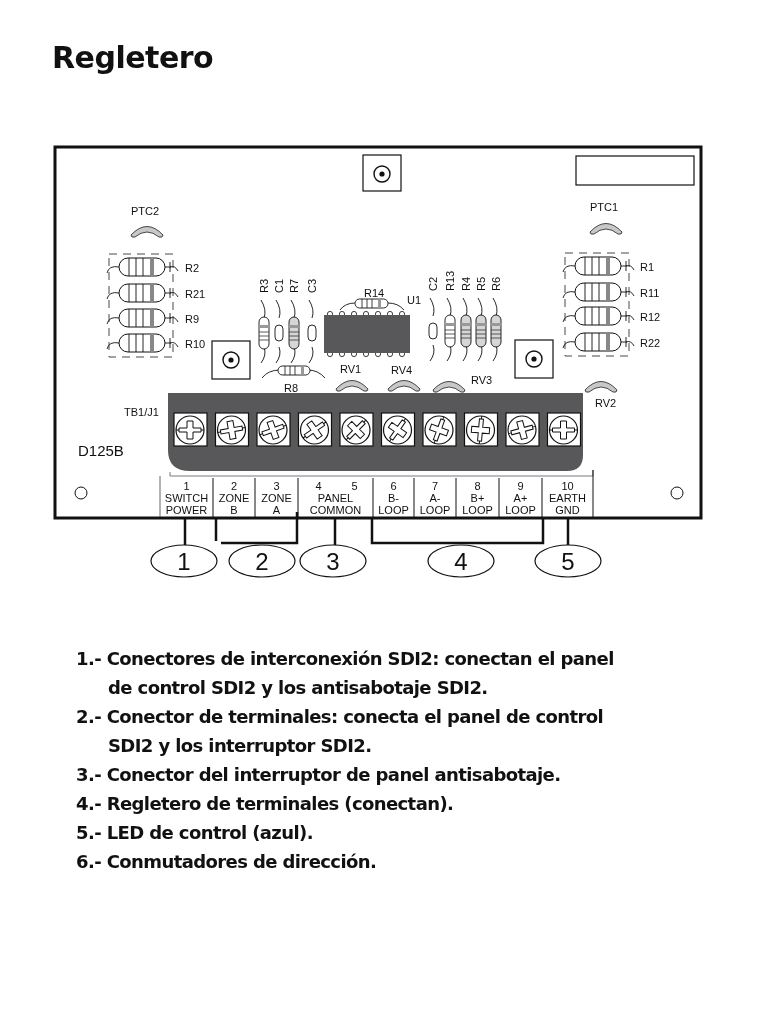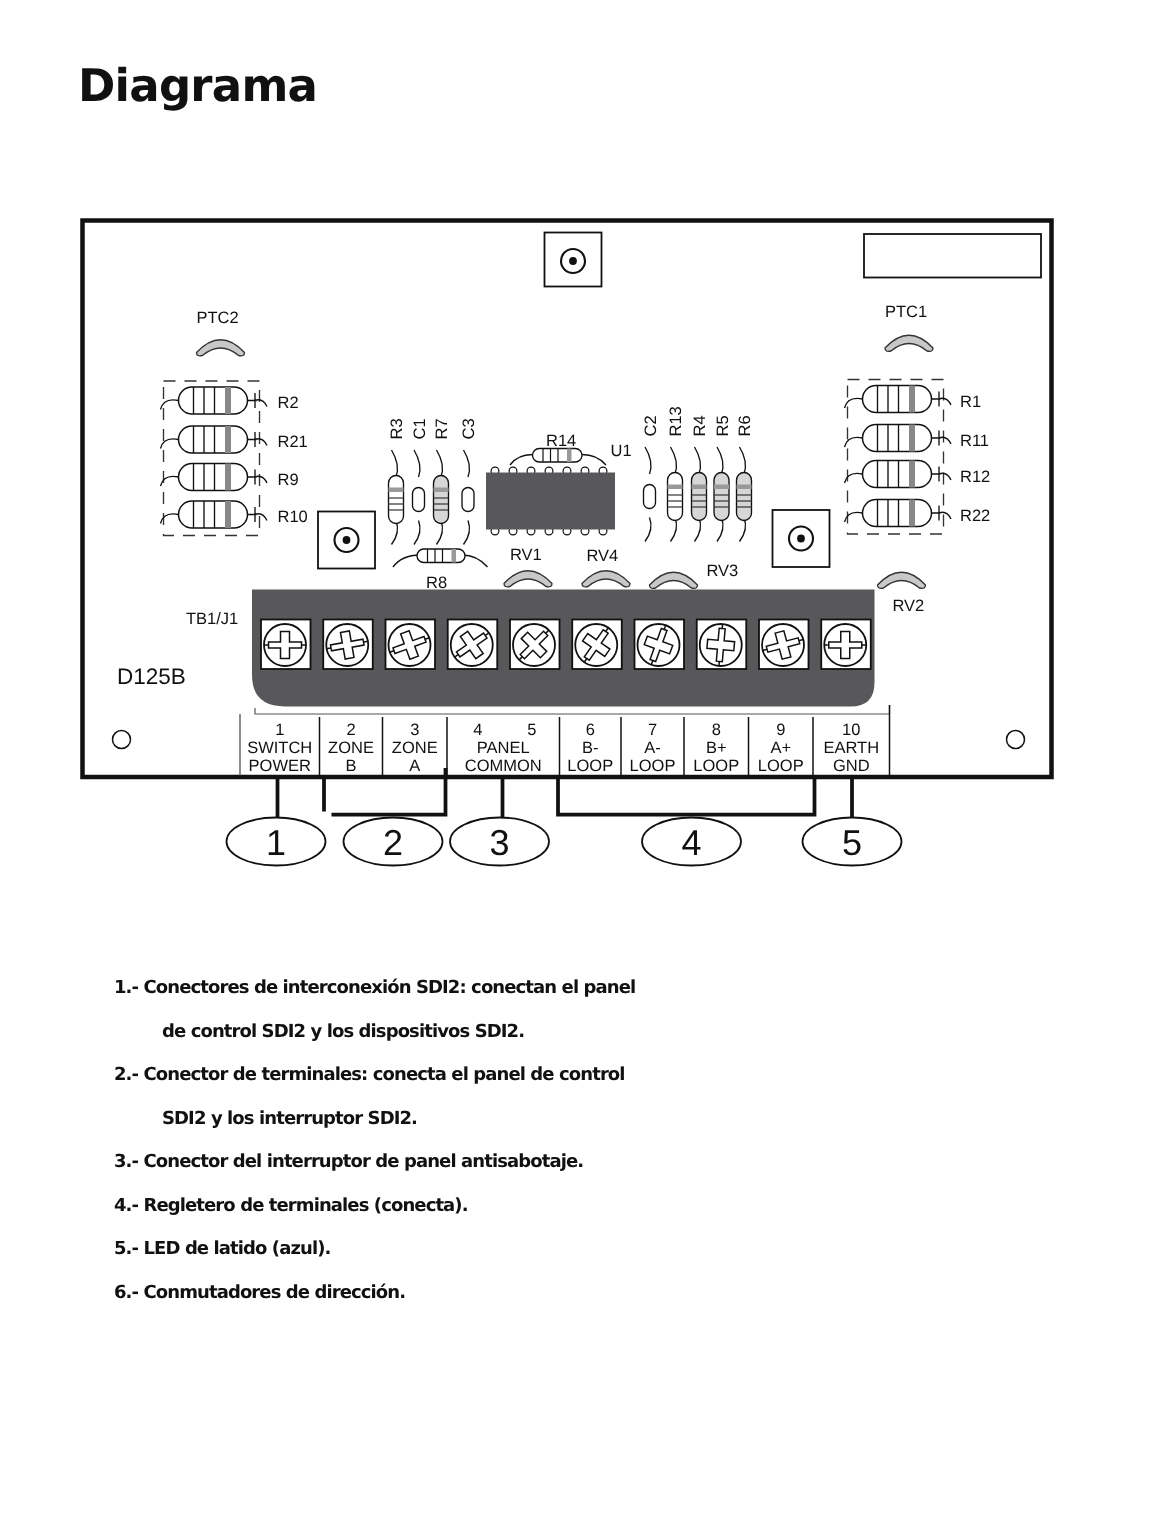--- a/index.html
+++ b/index.html
@@ -7,30 +7,30 @@
   .title {
     position: absolute; left: 52px; top: 40px;
     font-family: "DejaVu Sans", sans-serif; font-weight: bold;
     font-size: 30px; color: #111; letter-spacing: -0.5px;
   }
   svg#board { position: absolute; left: 0; top: 0; }
   .lbl { font-family: "Liberation Sans", sans-serif; fill: #111; }
   .list {
     position: absolute; left: 76px; top: 644px; width: 640px;
     font-family: "DejaVu Sans", sans-serif; font-weight: bold;
-    font-size: 12px; color: #111; line-height: 29px;
+    font-size: 18px; color: #111; line-height: 29px;
     letter-spacing: -0.6px;
   }
   .list .item { display: block; }
   .list .cont { display: block; padding-left: 32px; }
 </style>
 </head>
 <body>
 
-<div class="title">Diagrama</div>
+<div class="title">Regletero</div>
 
 <svg id="board" width="768" height="600" viewBox="0 0 768 600" xmlns="http://www.w3.org/2000/svg">
 
   <rect x="55" y="147" width="646" height="371" fill="#fff" stroke="#111" stroke-width="3"></rect>
 
   <rect x="576" y="156" width="118" height="29" fill="#fff" stroke="#111" stroke-width="1.2"></rect>
 
   <g>
     <rect x="363" y="155" width="38" height="36" fill="#fff" stroke="#111" stroke-width="1.2"></rect>
     <circle cx="382" cy="174" r="8" fill="none" stroke="#111" stroke-width="1.4"></circle>
@@ -458,20 +458,20 @@
       </g>
       <g>
         <ellipse cx="568" cy="561" rx="33" ry="16" fill="#fff" stroke="#111" stroke-width="1.2"></ellipse>
         <text x="568" y="570" font-size="24" text-anchor="middle" class="lbl">5</text>
       </g>
     </g>
 </svg>
 
 <div class="list">
   <span class="item"><span>1.-</span> <span>Conectores de interconexión SDI2: conectan el panel</span></span>
-  <span class="cont">de control SDI2 y los dispositivos SDI2.</span>
+  <span class="cont">de control SDI2 y los antisabotaje SDI2.</span>
   <span class="item"><span>2.-</span> <span>Conector de terminales: conecta el panel de control</span></span>
   <span class="cont">SDI2 y los interruptor SDI2.</span>
   <span class="item"><span>3.-</span> <span>Conector del interruptor de panel antisabotaje.</span></span>
-  <span class="item"><span>4.-</span> <span>Regletero de terminales (conecta).</span></span>
-  <span class="item"><span>5.-</span> <span>LED de latido (azul).</span></span>
+  <span class="item"><span>4.-</span> <span>Regletero de terminales (conectan).</span></span>
+  <span class="item"><span>5.-</span> <span>LED de control (azul).</span></span>
   <span class="item"><span>6.-</span> <span>Conmutadores de dirección.</span></span>
 </div>
 
 </body></html>

